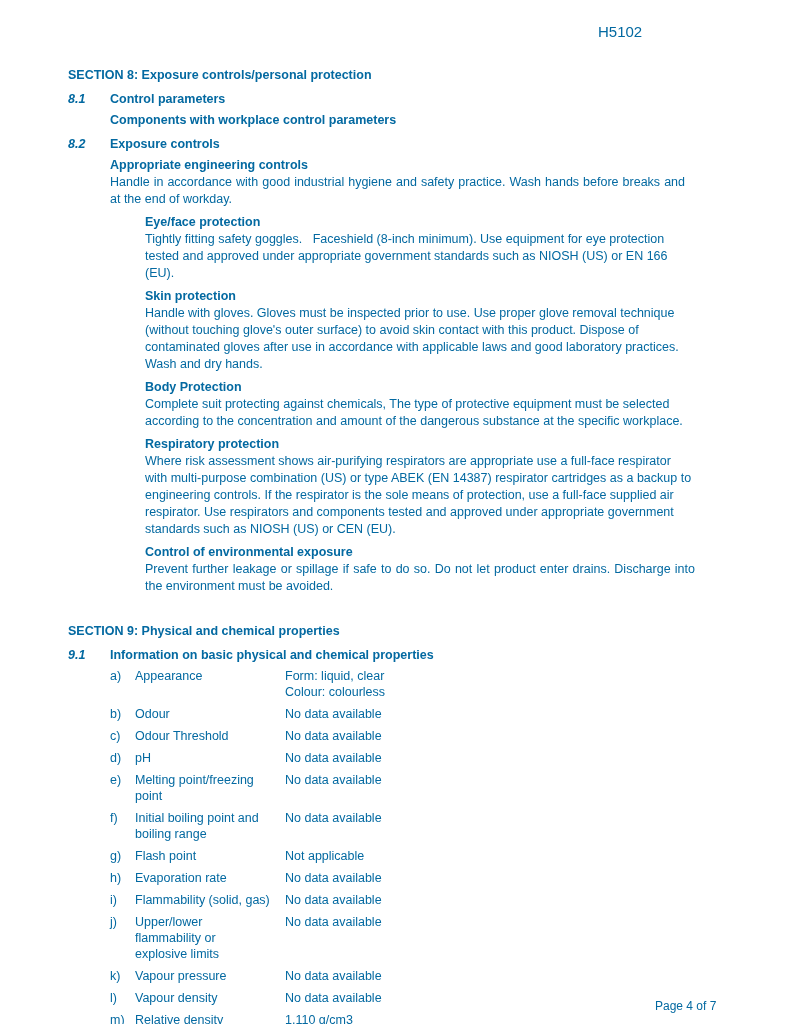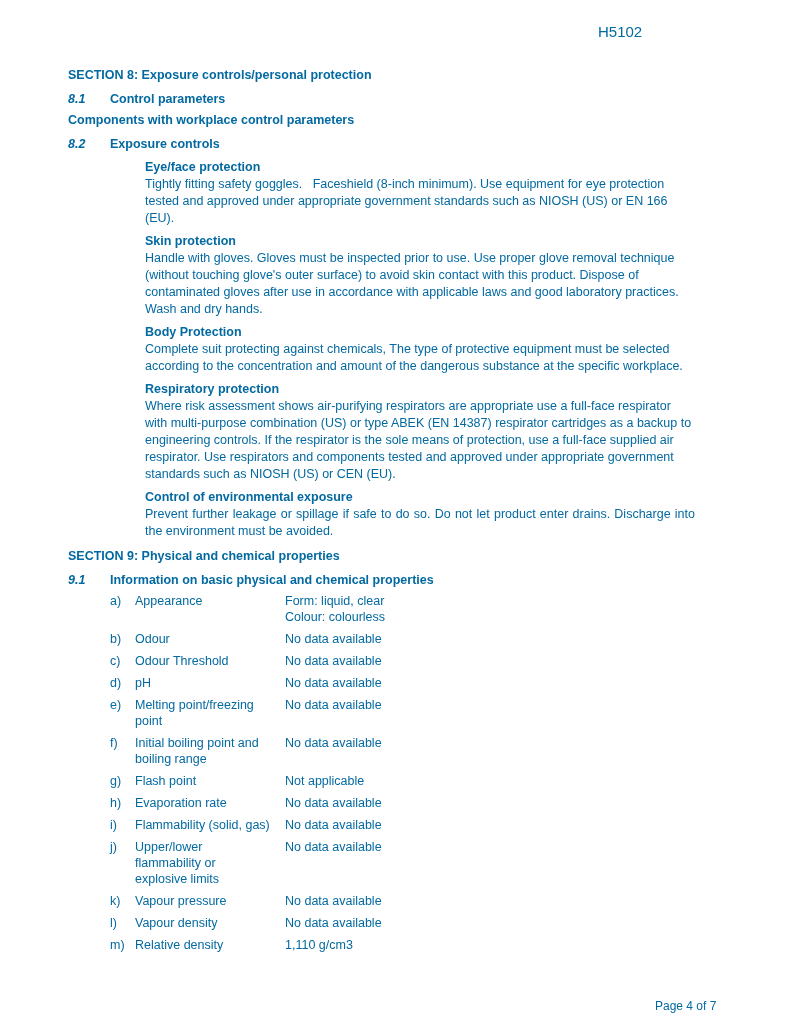--- a/index.html
+++ b/index.html
@@ -30,25 +30,25 @@
     line-height: 14px;
   }
   .content { padding: 67px 0 0 68px; }
   .bold { font-weight: 700; }
   .sec-title {
     font-size: 12.5px;
     font-weight: 700;
     margin: 0;
     line-height: 17px;
   }
-  .sec9 { margin-top: 8px; }
+  .sec9 { margin-top: 28px; }
   .num-row { display: flex; margin-top: 7px; }
   .num { width: 42px; font-weight: 700; flex: 0 0 42px; font-style: italic; }
   .num-title { font-weight: 700; }
-  .indent1 { }
+  .indent1 { margin-left: 42px; }
   .block { margin-top: 4px; }
   .body {
     margin: 0;
     white-space: pre-wrap;
   }
   .w575 { width: 575px; }
   .w550 { width: 550px; }
   .just { text-align: justify; }
   .ppe-head { margin-top: 4px; }
   .ppe-item { margin-top: 6px; margin-left: 77px; }
@@ -75,20 +75,24 @@
       <span class="num-title">Control parameters</span>
     </div>
 
     <div class="indent1 bold block">Components with workplace control parameters</div>
 
     <div class="num-row">
       <span class="num">8.2</span>
       <span class="num-title">Exposure controls</span>
     </div>
 
+    <div class="block indent1">
+      <div class="bold">Appropriate engineering controls</div>
+      <p class="body w575 just">Handle in accordance with good industrial hygiene and safety practice. Wash hands before breaks and at the end of workday.</p>
+    </div>
 
 
     <div id="ppe-list">
   <div class="ppe-item">
     <div class="bold">Eye/face protection</div>
     <p class="body w550">Tightly fitting safety goggles.   Faceshield (8-inch minimum). Use equipment for eye protection tested and approved under appropriate government standards such as NIOSH (US) or EN 166 (EU).</p>
   </div>
 
   <div class="ppe-item">
     <div class="bold">Skin protection</div>

